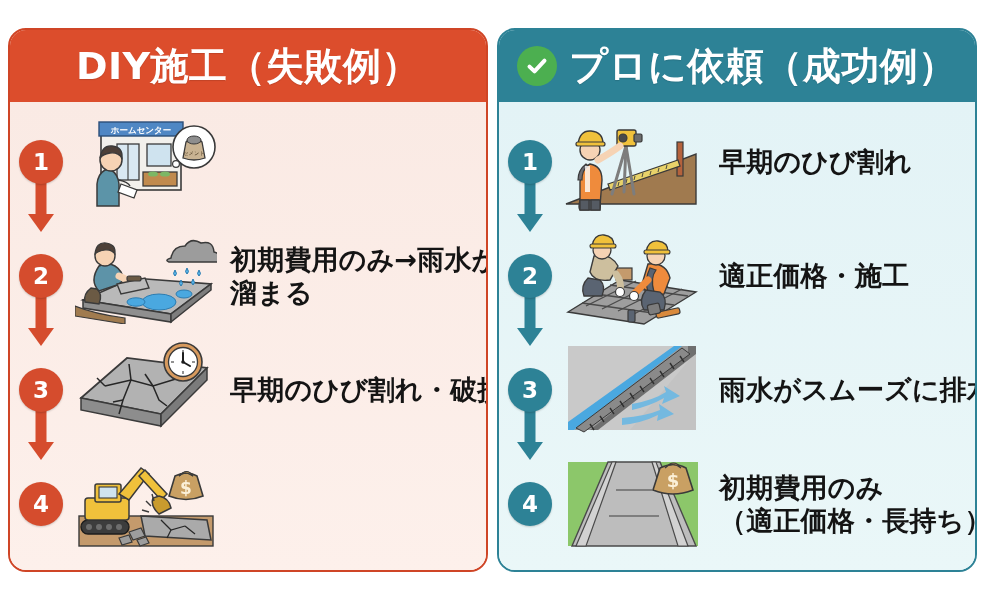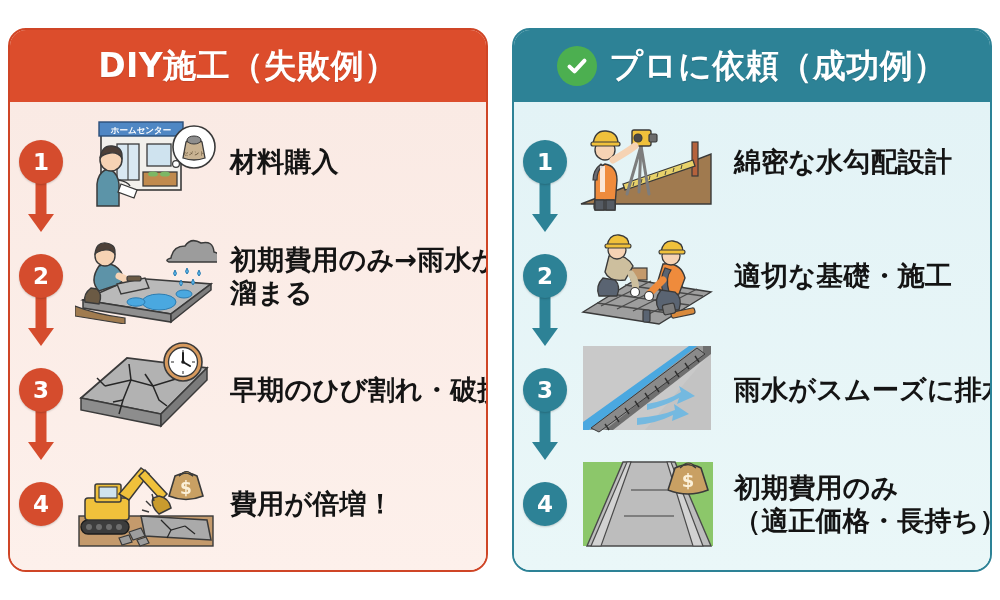--- a/index.html
+++ b/index.html
@@ -11,32 +11,32 @@
   }
   .stage{position:relative;width:1000px;height:600px;}
 
   
   .panel{
     position:absolute;top:28px;height:544px;width:480px;
     border-radius:18px;overflow:hidden;
     box-sizing:border-box;
   }
   .panel.left{left:8px;border:2px solid #cf4526;background:#fbece6;}
-  .panel.right{left:512px;border:2px solid #2d8296;background:#e4f4f6;}
+  .panel.right{left:497px;border:2px solid #2d8296;background:#e4f4f6;}
 
   .panel-header{
     height:72px;width:100%;
     display:flex;align-items:center;justify-content:center;
     gap:12px;box-sizing:border-box;padding:0 10px;
   }
   .left .panel-header{background:#dc4d2c;}
   .right .panel-header{background:#2d8296;}
 
   .panel-title{
-    color:#ffffff;font-size:33px;font-weight:bold;
+    color:#ffffff;font-size:38px;font-weight:bold;
     letter-spacing:0.5px;white-space:nowrap;
     text-shadow:0 1px 1px rgba(0,0,0,.12);
   }
   .check-badge{
     width:40px;height:40px;border-radius:50%;
     background:#4caf50;flex:0 0 auto;
     display:flex;align-items:center;justify-content:center;
   }
   .check-badge svg{display:block;}
 
@@ -141,21 +141,20 @@
             <ellipse cx="119" cy="28" rx="7" ry="4" fill="#8e8e8e" stroke="#3a3a3a" stroke-width="1"></ellipse>
             <text x="119" y="43" font-size="5.4" fill="#4a3a22" text-anchor="middle" font-family="DejaVu Sans, sans-serif">セメント</text>
             <path d="M30 58 q-7 4 -8 14 l0 22 22 0 0 -22 q-1 -10 -8 -14 z" fill="#5c94a8" stroke="#3a3a3a" stroke-width="1.5"></path>
             <circle cx="36" cy="48" r="11" fill="#f6d3b4" stroke="#3a3a3a" stroke-width="1.5"></circle>
             <path d="M25 46 q2 -13 12 -12 q11 1 10 12 q-4 -6 -12 -5 q-7 1 -10 5 z" fill="#4d4038" stroke="#3a3a3a" stroke-width="1.3"></path>
             <path d="M46 72 l16 6 -3 8 -16 -6 z" fill="#ffffff" stroke="#3a3a3a" stroke-width="1.3"></path>
             <path d="M44 68 q9 2 11 6" stroke="#3a3a3a" stroke-width="1.5" fill="none"></path>
           </svg>
         </div>
         <div class="step-text">
-          <span class="ln">材料購入</span>
         </div>
       </div>
 
       <div class="step s2">
         <div class="num-col">
           <div class="num">2</div>
           <div class="arrow">
             <div class="shaft"></div>
               <div class="head"></div>
           </div>
@@ -268,21 +267,20 @@
               <path d="M44 84 l10 -3 3 7 -10 3z"></path>
               <path d="M62 86 l9 -3 3 6 -9 3z"></path>
             </g>
             <path d="M100 22 q12 -6 22 0 l6 20 q-17 7 -34 0 z" fill="#c9a063" stroke="#3a3a3a" stroke-width="1.6"></path>
             <path d="M104 22 q8 -8 14 0 q-8 -6 -14 0z" fill="#a88murky" stroke="#3a3a3a" stroke-width="1.2"></path>
             <path d="M104 22 q8 -9 14 0 q-8 -6 -14 0z" fill="#b08c52" stroke="#3a3a3a" stroke-width="1.2"></path>
             <text x="111" y="40" font-size="17" font-weight="bold" fill="#fbf0d8" text-anchor="middle" font-family="DejaVu Sans, sans-serif">$</text>
           </svg>
         </div>
         <div class="step-text">
-          <span class="ln">費用が倍増！</span>
         </div>
       </div>
 
     </div>
   </div>
 
   <div class="panel right">
 
     <div class="panel-header">
       <div class="check-badge">
@@ -331,21 +329,21 @@
             <path d="M16 88 q-2 8 0 10 l20 0 q1 -6 -1 -10z" fill="#555b63" stroke="#3a3a3a" stroke-width="1.3"></path>
             <rect x="16" y="88" width="9" height="10" fill="#555b63" stroke="#3a3a3a" stroke-width="1.2"></rect>
             <rect x="27" y="88" width="9" height="10" fill="#555b63" stroke="#3a3a3a" stroke-width="1.2"></rect>
             <circle cx="26" cy="38" r="10" fill="#f6d3b4" stroke="#3a3a3a" stroke-width="1.4"></circle>
             <path d="M14 32 q2 -14 13 -13 q12 1 12 13 z" fill="#f0c13b" stroke="#3a3a3a" stroke-width="1.4"></path>
             <rect x="12" y="30" width="29" height="4" rx="2" fill="#f0c13b" stroke="#3a3a3a" stroke-width="1.2"></rect>
             <path d="M34 48 q14 -8 22 -14" stroke="#f6d3b4" stroke-width="7" fill="none" stroke-linecap="round"></path>
           </svg>
         </div>
         <div class="step-text">
-          <span class="ln">綿密な水勾配設計</span>
+          <span class="ln">早期のひび割れ</span>
         </div>
       </div>
 
       <div class="step s2">
         <div class="num-col">
           <div class="num">2</div>
           <div class="arrow">
             <div class="shaft"></div>
               <div class="head"></div>
           </div>
@@ -377,21 +375,21 @@
             <path d="M82 26 q2 -12 12 -11 q10 1 10 11z" fill="#f0c13b" stroke="#3a3a3a" stroke-width="1.3"></path>
             <rect x="80" y="24" width="26" height="4" rx="2" fill="#f0c13b" stroke="#3a3a3a" stroke-width="1.1"></rect>
             <path d="M84 54 q-10 10 -14 14" stroke="#ef8b3c" stroke-width="7" fill="none" stroke-linecap="round"></path>
             <circle cx="70" cy="70" r="4.5" fill="#ffffff" stroke="#3a3a3a" stroke-width="1.2"></circle>
             <rect x="92" y="84" width="24" height="6" rx="2" fill="#d98a3c" stroke="#3a3a3a" stroke-width="1.2" transform="rotate(-12 104 87)"></rect>
             <rect x="84" y="78" width="12" height="10" rx="2" fill="#7d7d7d" stroke="#3a3a3a" stroke-width="1.2" transform="rotate(-12 90 83)"></rect>
             <rect x="64" y="84" width="7" height="12" rx="1.5" fill="#5a6472" stroke="#3a3a3a" stroke-width="1.2"></rect>
           </svg>
         </div>
         <div class="step-text">
-          <span class="ln">適切な基礎・施工</span>
+          <span class="ln">適正価格・施工</span>
         </div>
       </div>
 
       <div class="step s3">
         <div class="num-col">
           <div class="num">3</div>
           <div class="arrow">
             <div class="shaft"></div>
               <div class="head"></div>
           </div>

